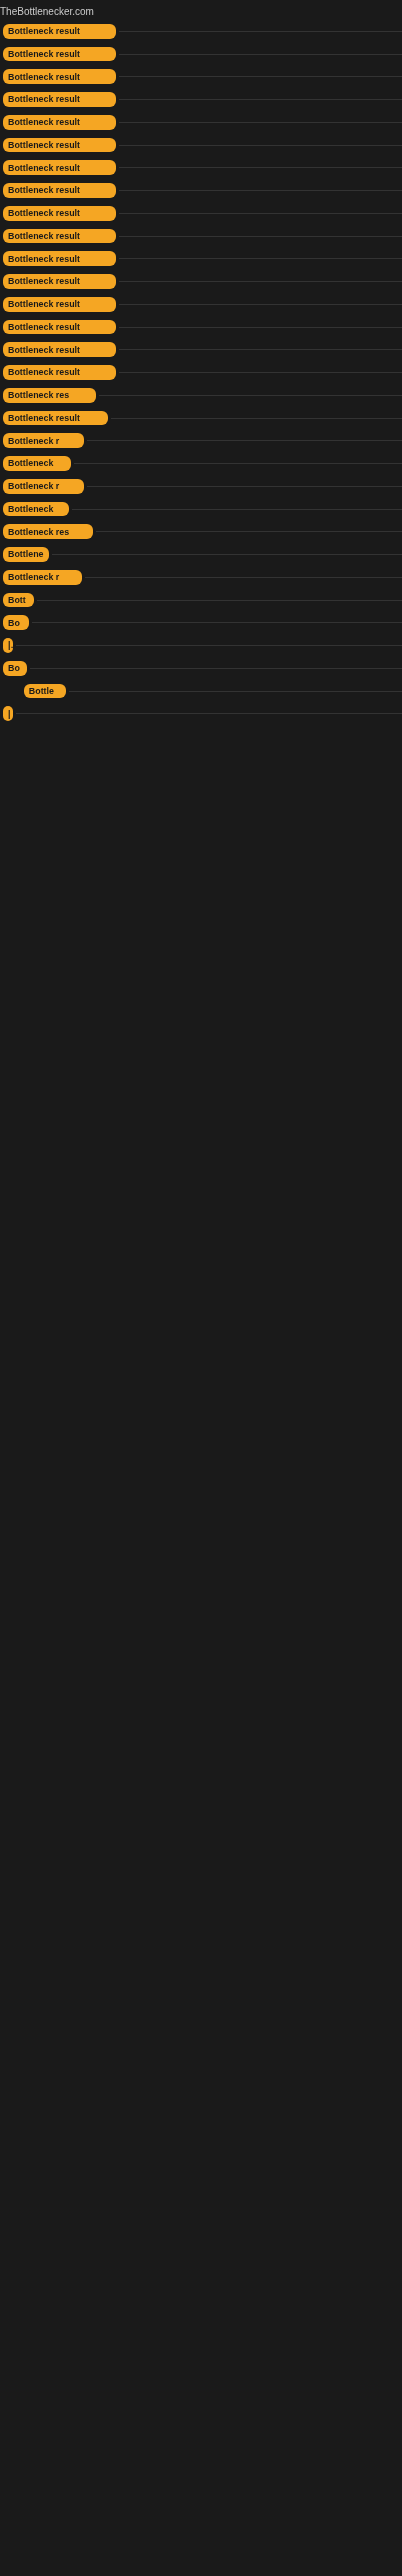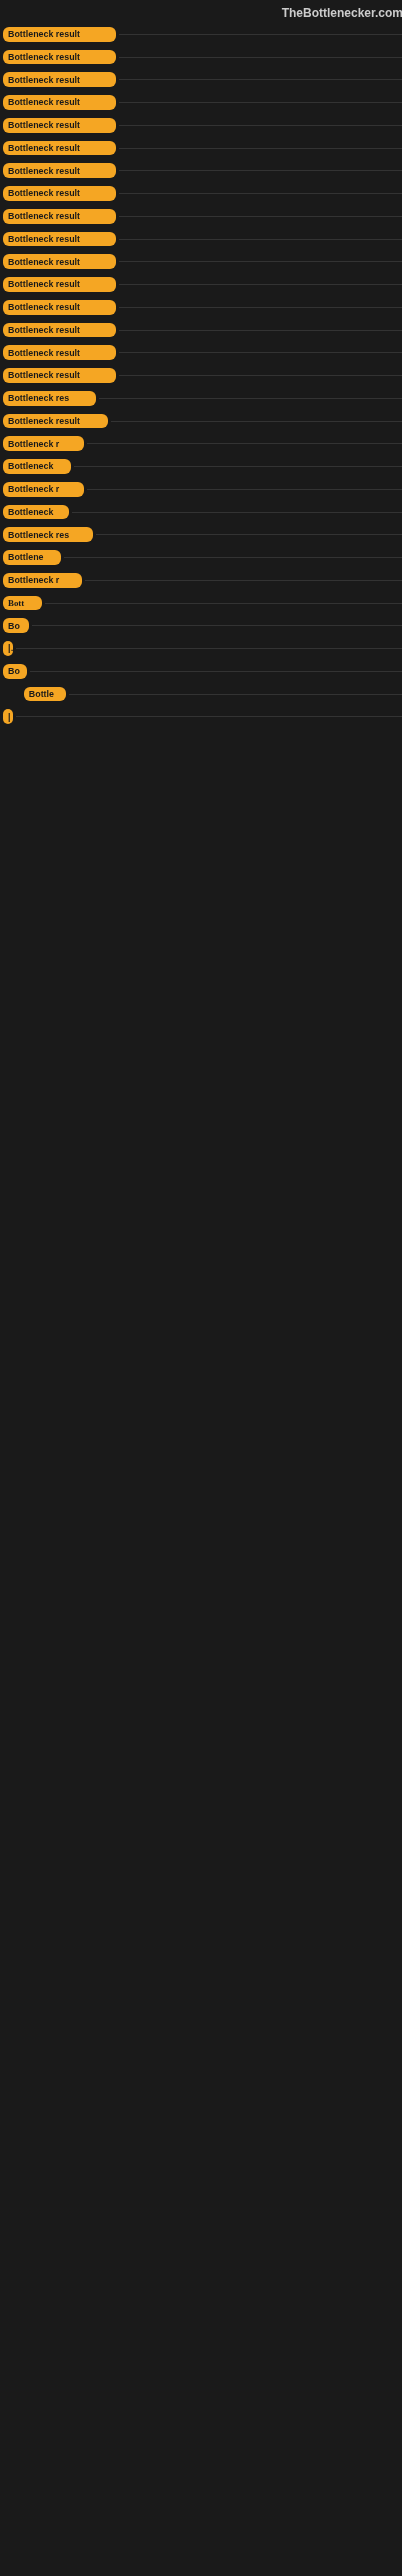--- a/index.html
+++ b/index.html
@@ -10,25 +10,25 @@
 
     body {
       width: 403px;
       min-height: 2576px;
       background-color: #1a1a1a;
       font-family: Arial, sans-serif;
       position: relative;
     }
 
     .site-header {
-      text-align: right;
+      text-align: left;
       padding: 6.4px 0 3.2px 0;
       color: #cccccc;
-      font-size: 12px;
-      font-weight: bold;
+      font-size: 10px;
+      font-weight: normal;
     }
 
     .bottleneck-container {
       display: flex;
       flex-direction: column;
       padding: 0 0;
     }
 
     .bottleneck-row {
       display: flex;
@@ -152,29 +152,29 @@
     </div>
     <div class="bottleneck-row">
       <div class="bottleneck-badge" style="max-width: 66px; width: 66px;">Bottleneck</div>
       <div class="row-line"></div>
     </div>
     <div class="bottleneck-row">
       <div class="bottleneck-badge" style="max-width: 90px; width: 90px;">Bottleneck res</div>
       <div class="row-line"></div>
     </div>
     <div class="bottleneck-row">
-      <div class="bottleneck-badge" style="max-width: 58px; width: 58px;">Bottlene</div>
+      <div class="bottleneck-badge" style="max-width: 58px; width: 46px;">Bottlene</div>
       <div class="row-line"></div>
     </div>
     <div class="bottleneck-row">
       <div class="bottleneck-badge" style="max-width: 79px; width: 79px;">Bottleneck r</div>
       <div class="row-line"></div>
     </div>
     <div class="bottleneck-row">
-      <div class="bottleneck-badge" style="max-width: 39px; width: 39px; font-family: Liberation Serif, serif;">Bott</div>
+      <div class="bottleneck-badge" style="max-width: 39px; width: 31px;">Bott</div>
       <div class="row-line"></div>
     </div>
     <div class="bottleneck-row">
       <div class="bottleneck-badge" style="max-width: 26px; width: 26px;">Bo</div>
       <div class="row-line"></div>
     </div>
     <div class="bottleneck-row">
       <div class="bottleneck-badge" style="max-width: 9.7px; width: 9.7px;">|</div>
       <div class="row-line"></div>
     </div>

